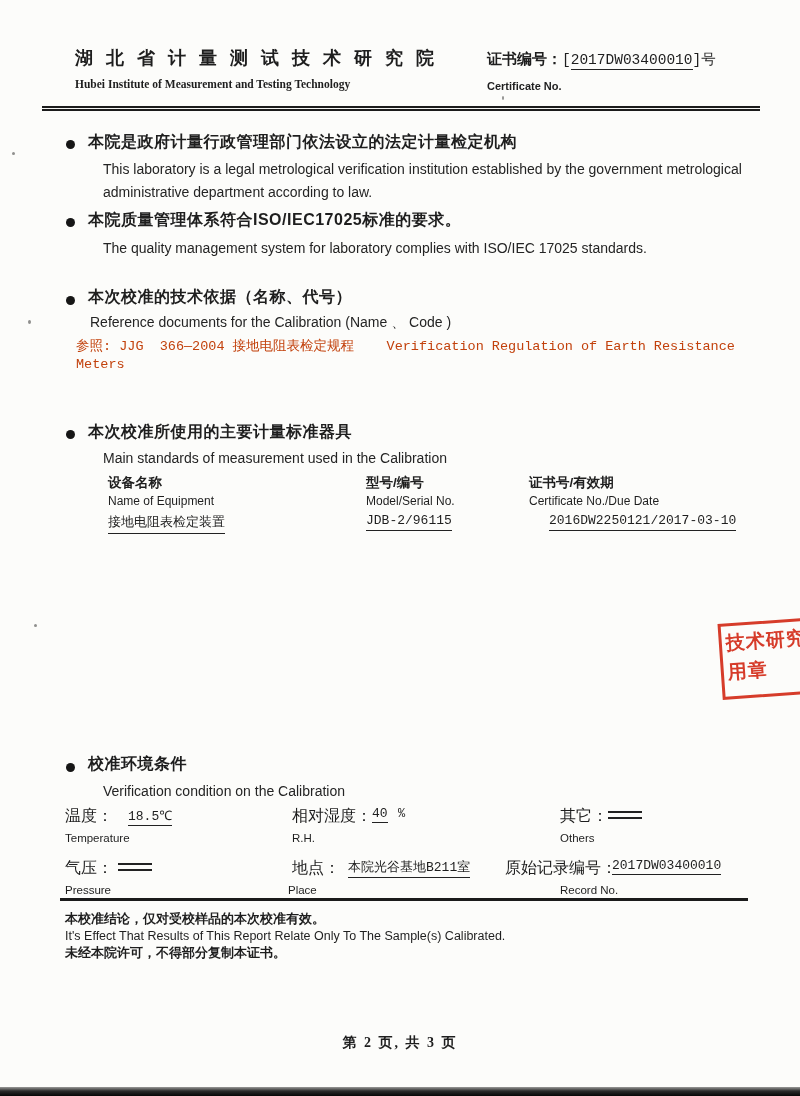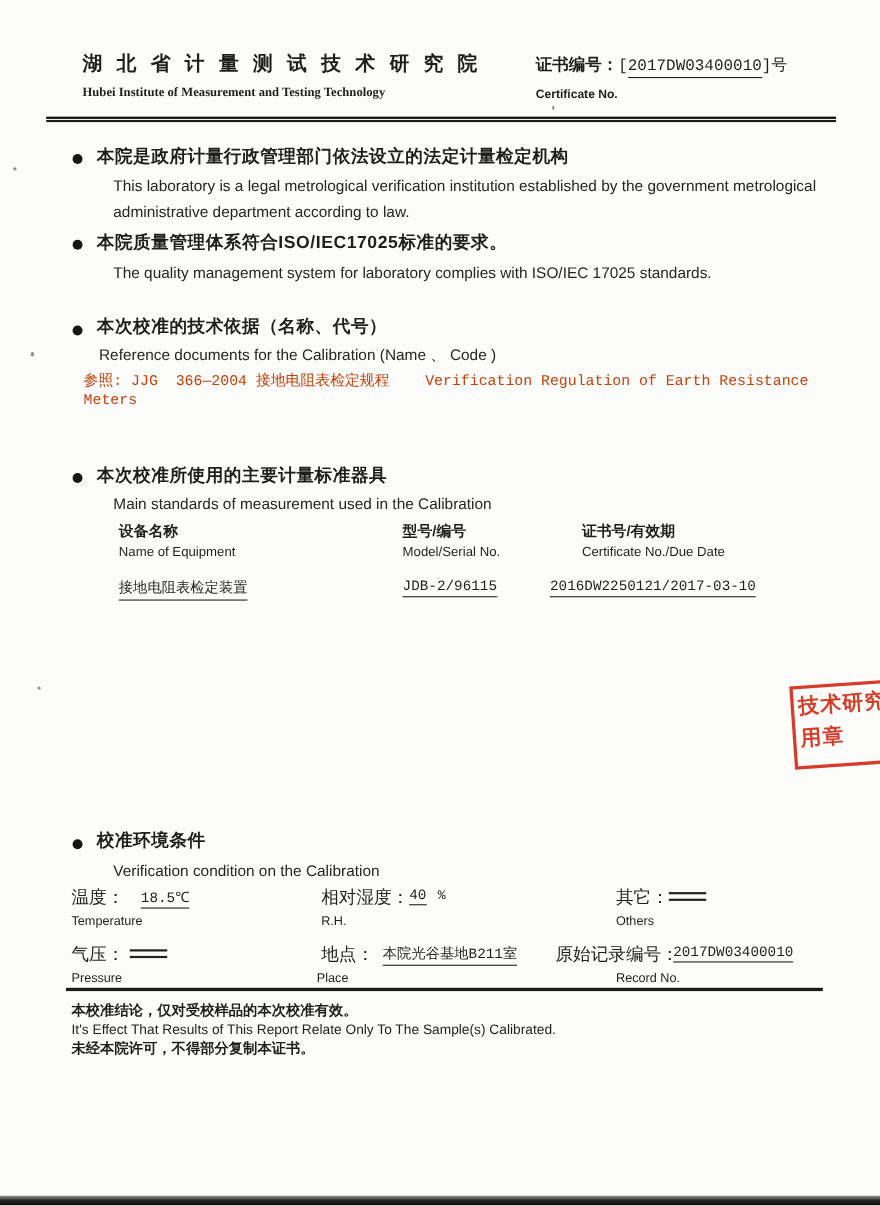--- a/index.html
+++ b/index.html
@@ -55,21 +55,21 @@
     position:absolute;font-size:13.5px;
     font-family:"Liberation Mono","DejaVu Sans Mono",monospace;
     white-space:pre;letter-spacing:0px;color:#c2410c;
   }
   
   .tbl-cn{position:absolute;font-size:13.5px;font-weight:700;white-space:nowrap;}
   .tbl-en{position:absolute;font-size:12px;white-space:nowrap;}
   .tbl-val{
     position:absolute;font-size:13px;white-space:nowrap;
     font-family:"Liberation Mono","DejaVu Sans Mono",monospace;
-    border-bottom:1.3px solid #222;padding-bottom:2px;margin-top:12px;
+    border-bottom:1.3px solid #222;padding-bottom:2px;
   }
   
   .stamp{
     position:absolute;left:720px;top:620px;width:100px;height:66px;
     border:3px solid #d63c2a;
     transform:rotate(-4deg);
     color:#d63c2a;font-weight:700;
     padding:2px 4px;line-height:1.55;font-size:19px;letter-spacing:1px;
     white-space:nowrap;
   }
@@ -137,21 +137,21 @@
   <div class="tbl-cn" style="left:108px;top:474px;">设备名称</div>
   <div class="tbl-cn" style="left:366px;top:474px;">型号/编号</div>
   <div class="tbl-cn" style="left:529px;top:474px;">证书号/有效期</div>
 
   <div class="tbl-en" style="left:108px;top:494px;">Name of Equipment</div>
   <div class="tbl-en" style="left:366px;top:494px;">Model/Serial No.</div>
   <div class="tbl-en" style="left:529px;top:494px;">Certificate No./Due Date</div>
 
   <div class="tbl-val" style="left:108px;top:513px;">接地电阻表检定装置</div>
   <div class="tbl-val" style="left:366px;top:513px;">JDB-2/96115</div>
-  <div class="tbl-val" style="left:500px;top:513px;">2016DW2250121/2017-03-10</div>
+  <div class="tbl-val" style="left:549px;top:513px;">2016DW2250121/2017-03-10</div>
 
   <div class="stamp">
     <div>技术研究</div>
     <div>用章</div>
   </div>
 
   <div class="bullet-dot" style="left:66px;top:763px;"></div>
   <div class="b-cn" style="left:88px;top:754px;">校准环境条件</div>
   <div class="b-en" style="left:103px;top:780px;">Verification condition on the Calibration</div>
 
@@ -177,20 +177,21 @@
   <div class="env-en" style="left:65px;top:884px;">Pressure</div>
   <div class="env-en" style="left:288px;top:884px;">Place</div>
   <div class="env-en" style="left:560px;top:884px;">Record No.</div>
 
   <div class="mid-rule"></div>
 
   <div class="note-cn" style="left:65px;top:910px;">本校准结论，仅对受校样品的本次校准有效。</div>
   <div class="note-en" style="left:65px;top:929px;">It's Effect That Results  of This Report Relate Only To The Sample(s) Calibrated.</div>
   <div class="note-cn" style="left:65px;top:944px;">未经本院许可，不得部分复制本证书。</div>
 
+  <div class="page-num">第 2 页, 共 3 页</div>
 
   <div class="speck" style="left:12px;top:152px;width:3px;height:3px;"></div>
   <div class="speck" style="left:28px;top:320px;width:3px;height:4px;"></div>
   <div class="speck" style="left:34px;top:624px;width:3px;height:3px;"></div>
   <div class="speck" style="left:502px;top:96px;width:2px;height:4px;"></div>
   <div class="bottom-strip"></div>
 
 </div>
 
 </body></html>

